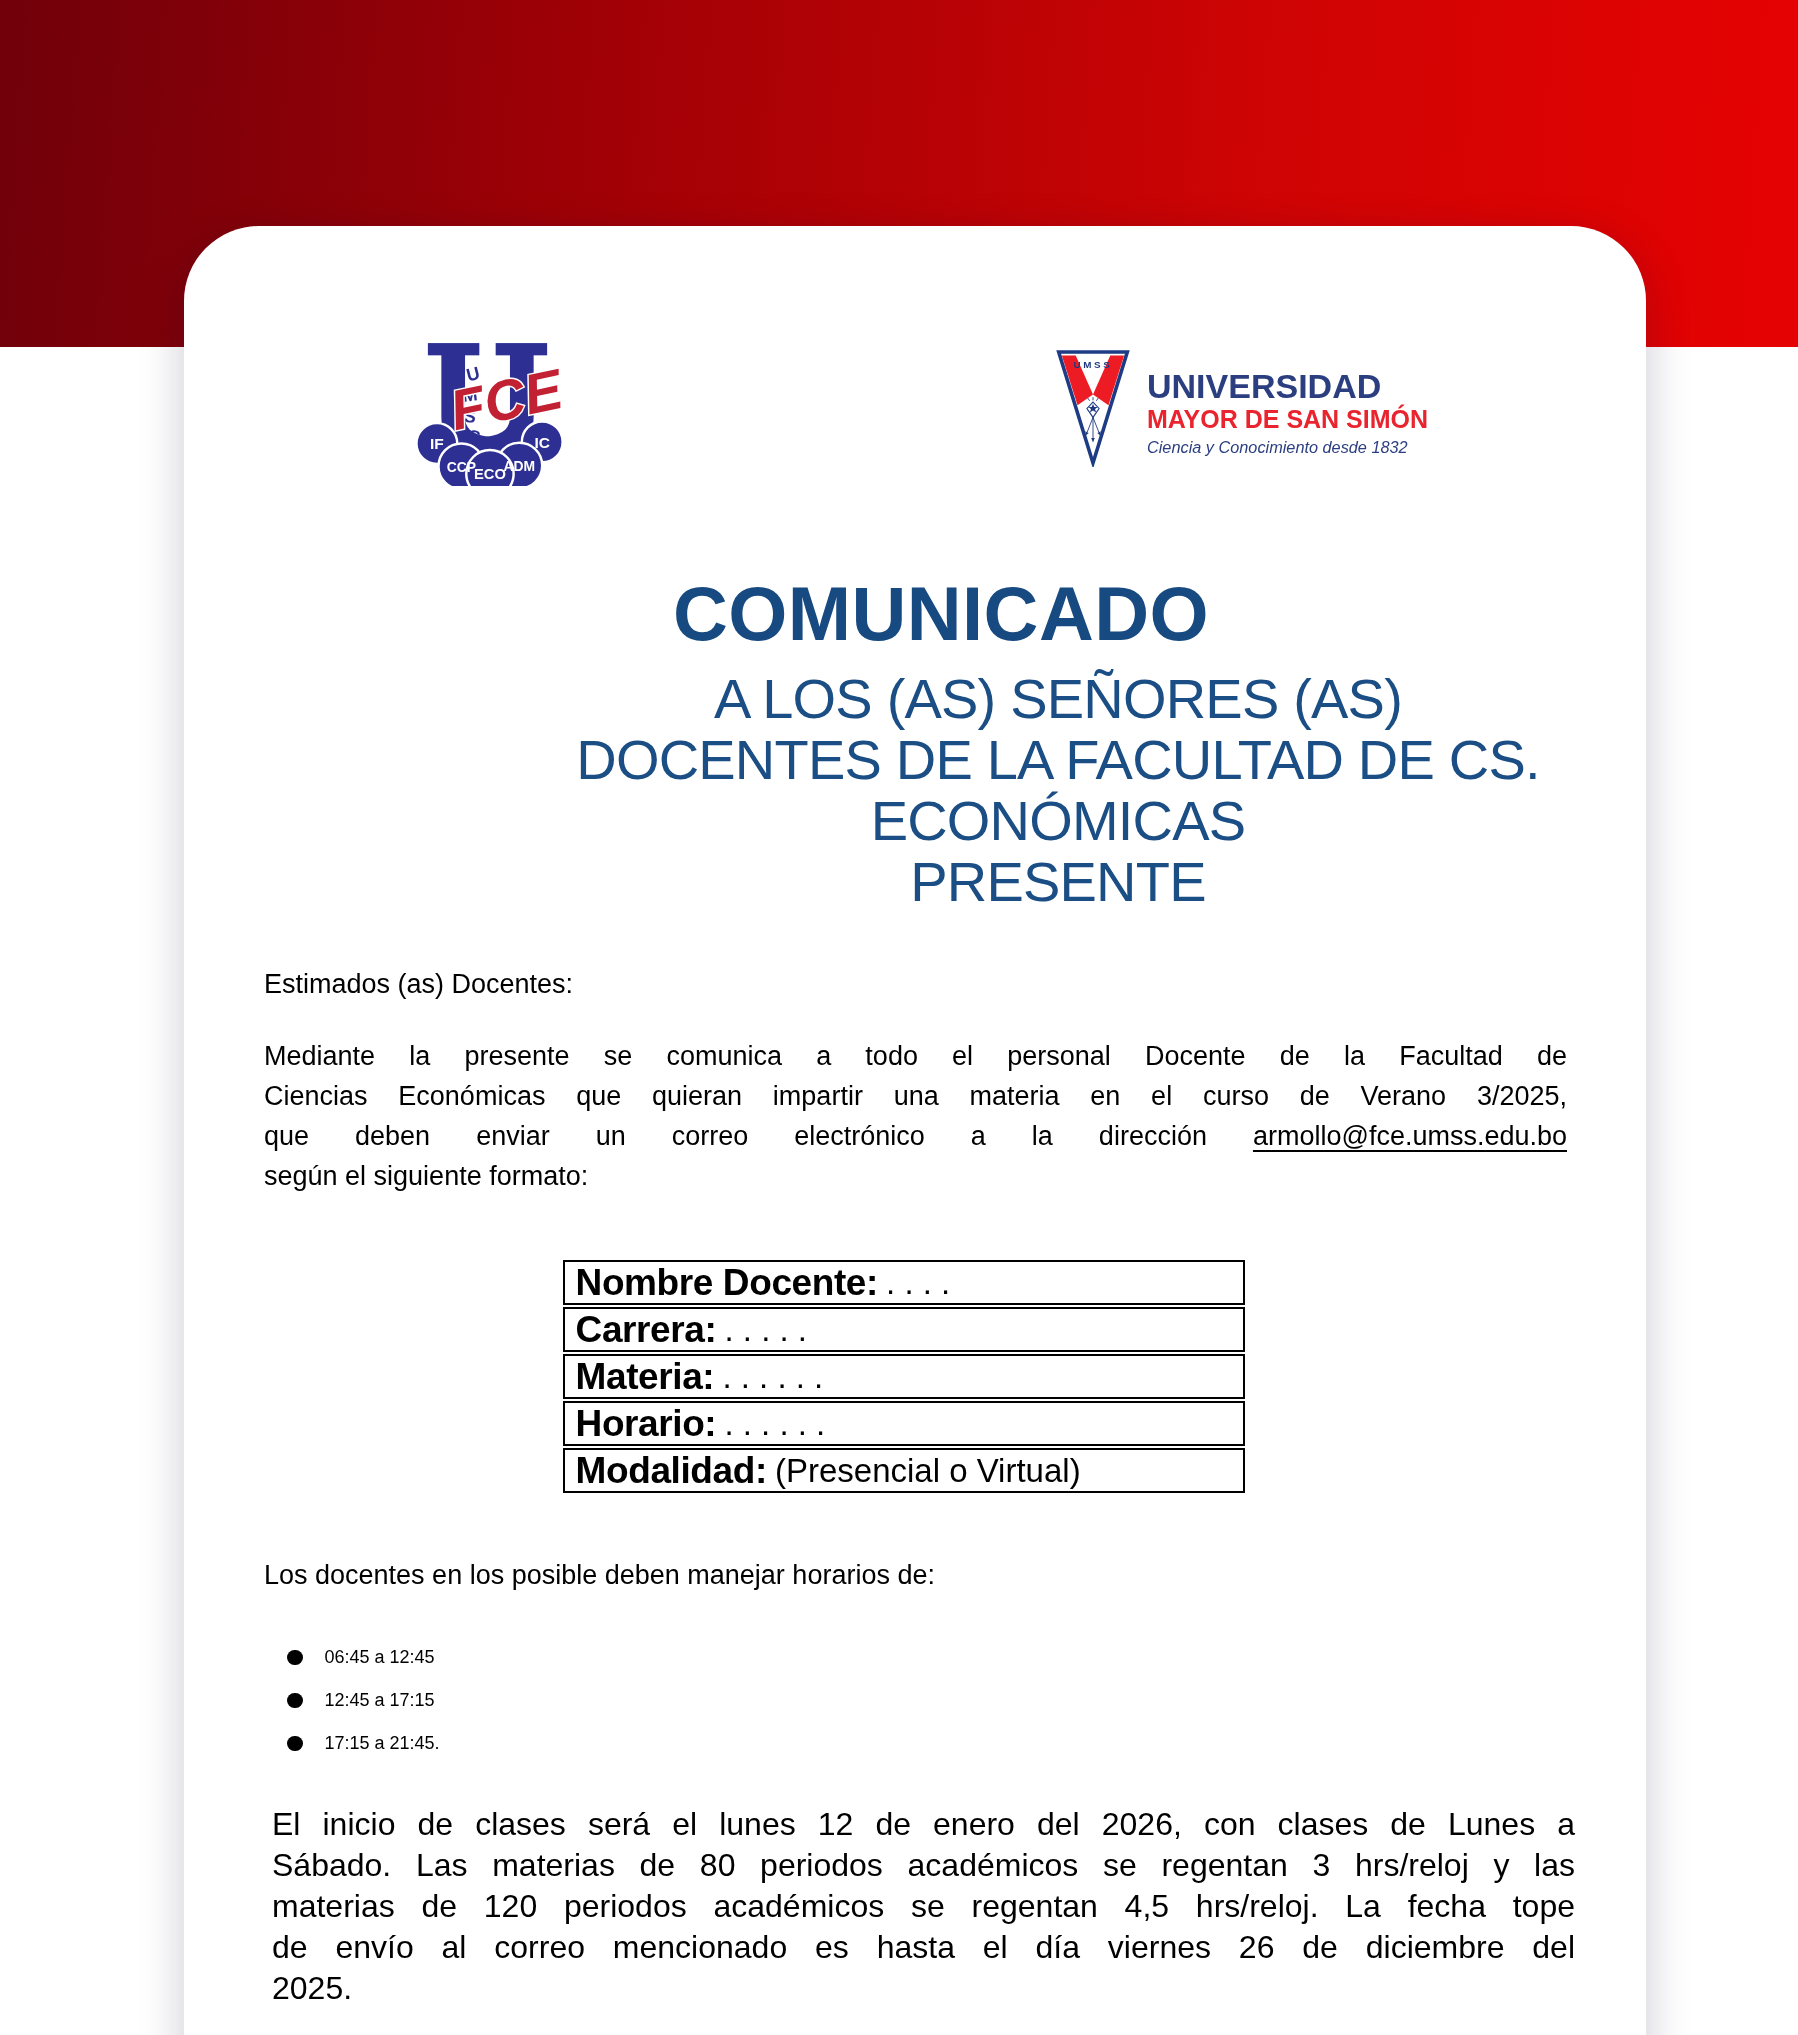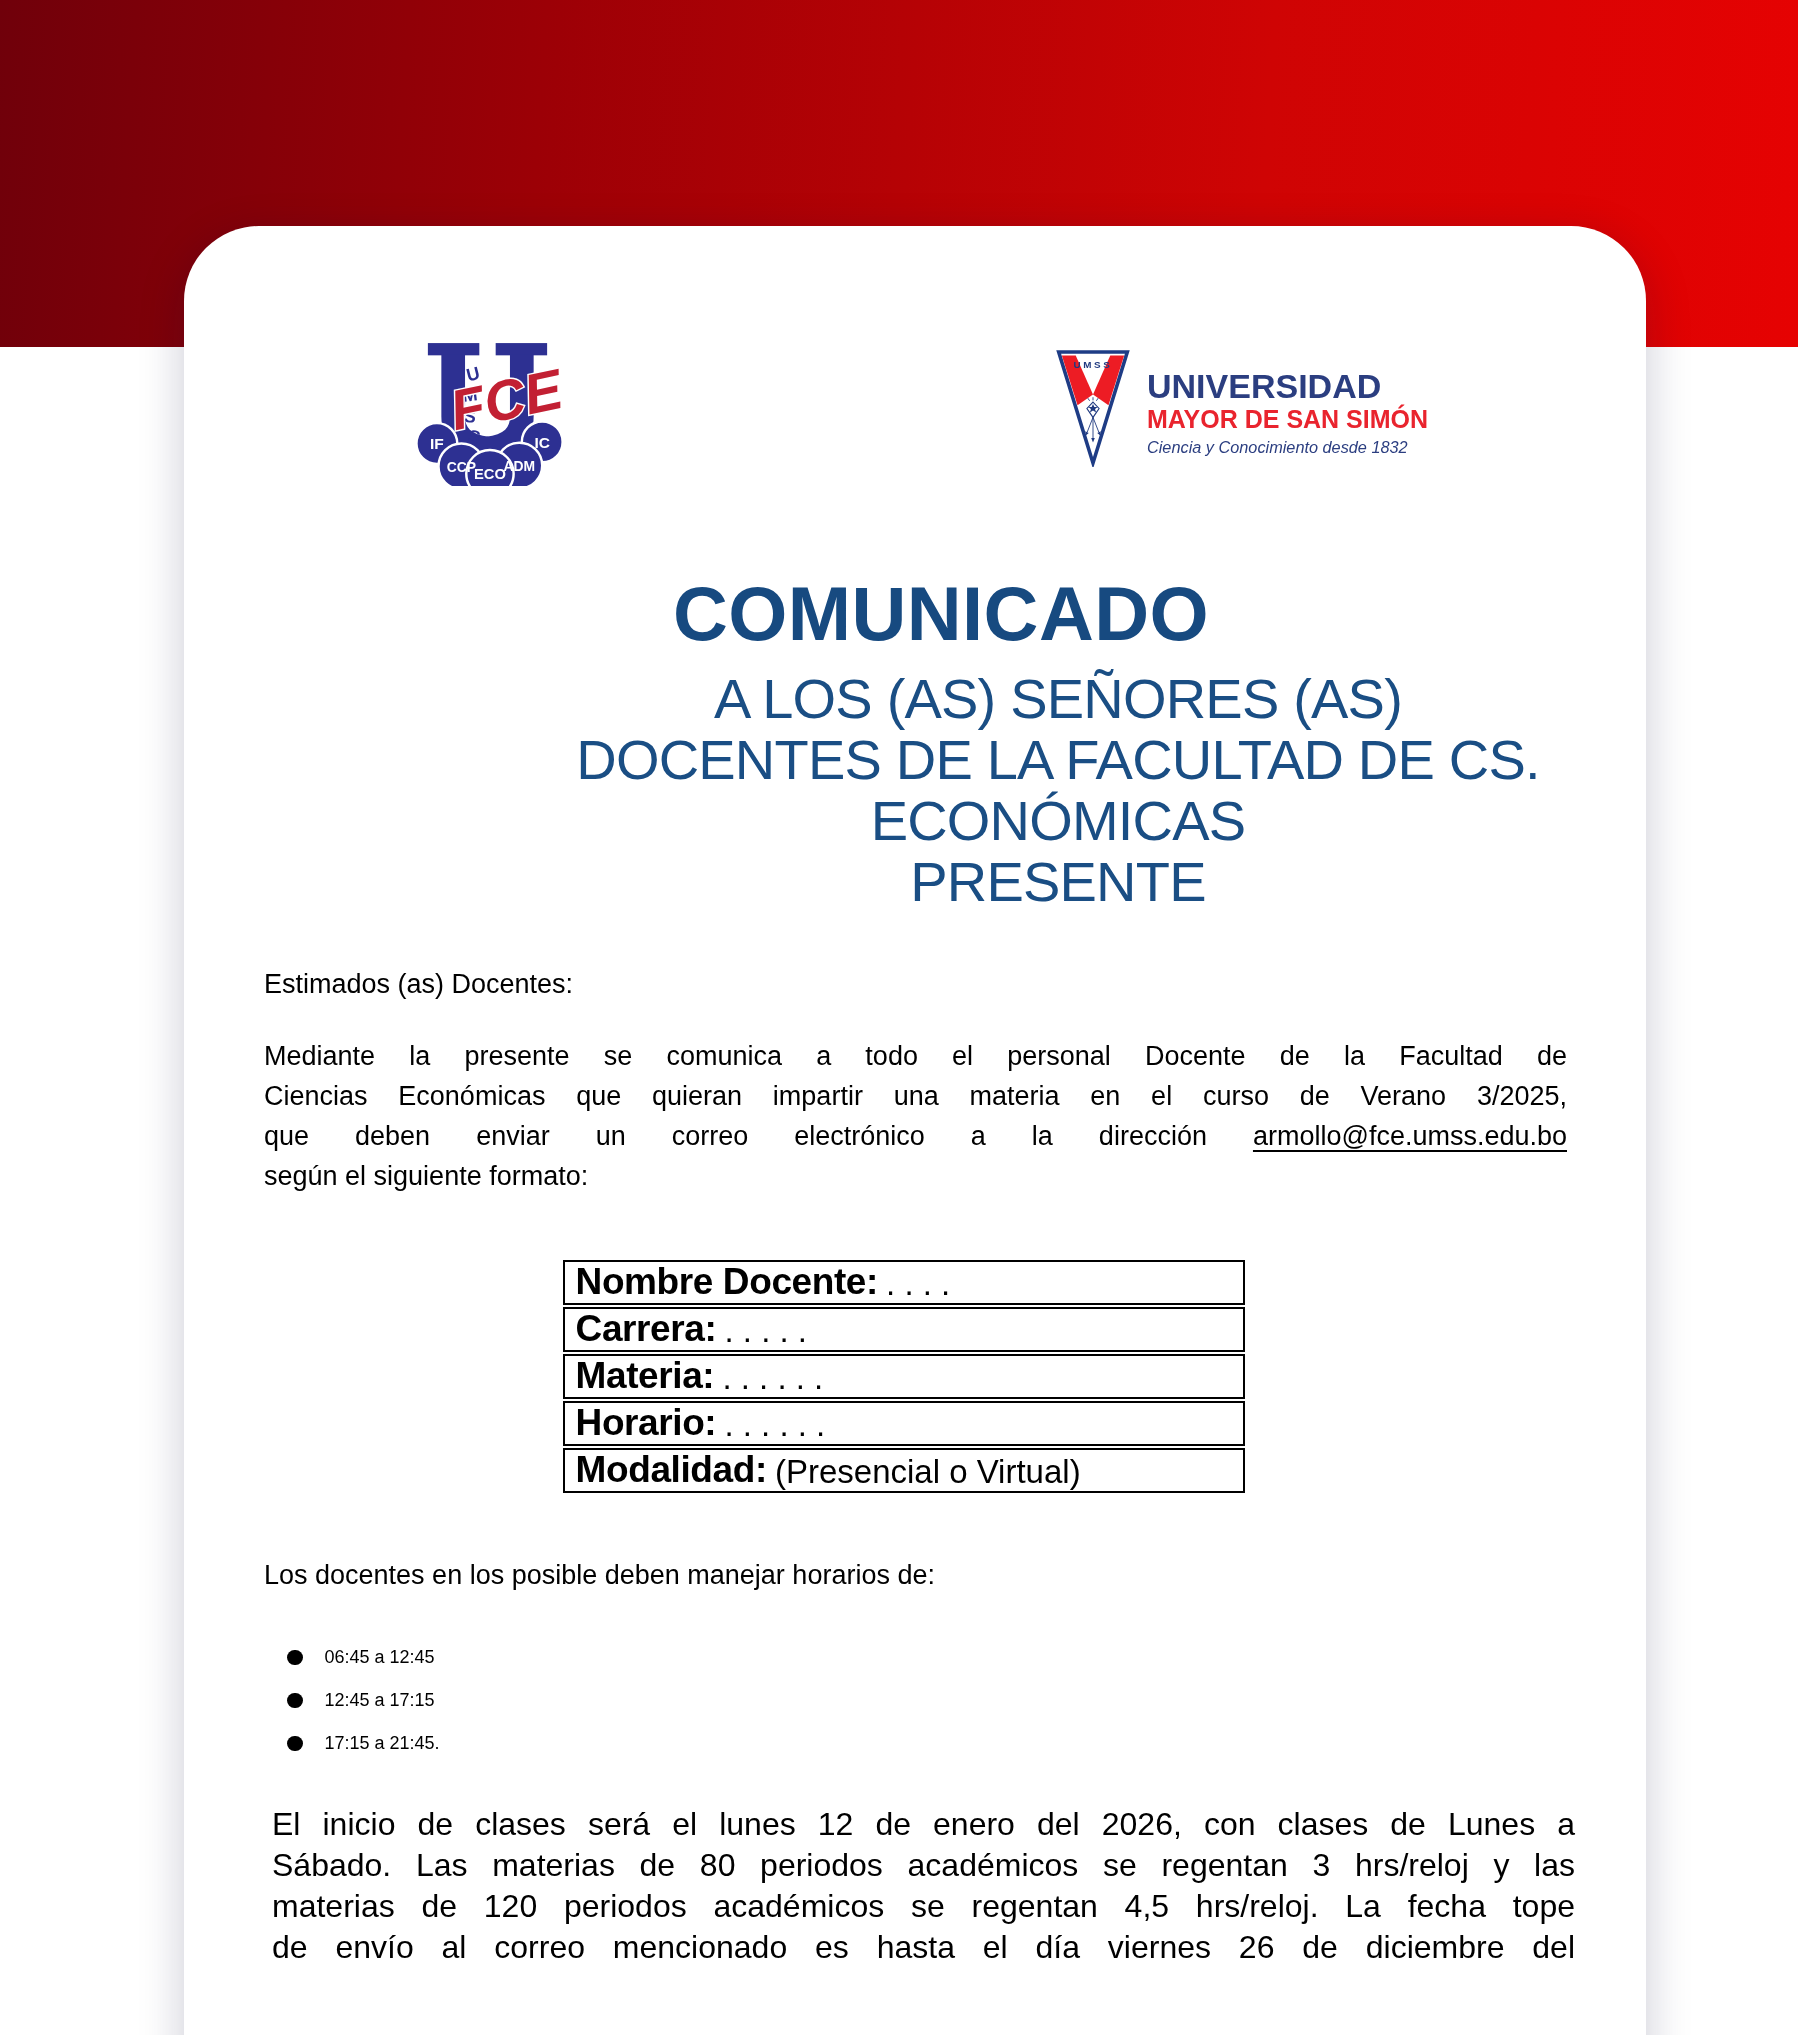--- a/index.html
+++ b/index.html
@@ -37,21 +37,21 @@
 
   
   .content { position:absolute; left:264px; top:964px; width:1303px; color:#000; font-size:27px; line-height:40px; }
   .para1 { margin-top:32px; }
   .jline { text-align:justify; text-align-last:justify; }
   .lline { text-align:left; }
   .email { font-weight:normal; text-decoration:underline; text-decoration-thickness:2.4px; text-underline-offset:4.9px; }
 
   
   .ftable { position:absolute; left:563px; top:1260px; width:682px; }
-  .frow { box-sizing:border-box; border:2px solid #000; height:45px; display:flex; align-items:flex-end; padding:0 10.6px; background:#fff; }
+  .frow { box-sizing:border-box; border:2px solid #000; height:45px; display:flex; align-items:center; padding:0 10.6px; background:#fff; }
   .frow + .frow { margin-top:2px; }
   .frow .lbl { font-weight:bold; font-size:37px; letter-spacing:-0.4px; color:#000; white-space:pre; }
   .frow .val { font-size:33px; color:#000; margin-left:8.1px; white-space:pre; }
 
   .schedule-intro { position:absolute; left:264px; top:1560px; font-size:27px; color:#000; }
   .bullets { position:absolute; left:287px; top:1636px; }
   .bullet { display:flex; align-items:center; height:43px; font-size:18px; color:#000; }
   .dot { width:15.5px; height:15.5px; border-radius:50%; background:#000; margin-right:22px; flex:none; }
 
   .para2 { position:absolute; left:272px; top:1804px; width:1303px; font-size:32px; line-height:41px; color:#000; }
@@ -170,16 +170,17 @@
       <span class="dot"></span>
       <span>17:15 a 21:45.</span>
     </div>
   </div>
 
   <div class="para2">
     <div class="jline">El inicio de clases será el lunes 12 de enero del 2026, con clases de Lunes a</div>
     <div class="jline">Sábado. Las materias de 80 periodos académicos se regentan 3 hrs/reloj y las</div>
     <div class="jline">materias de 120 periodos académicos se regentan 4,5 hrs/reloj. La fecha tope</div>
     <div class="jline">de envío al correo mencionado es hasta el día viernes 26 de diciembre del</div>
+    <div class="lline">2025.</div>
   </div>
 
 </div>
 
 
 </body></html>

